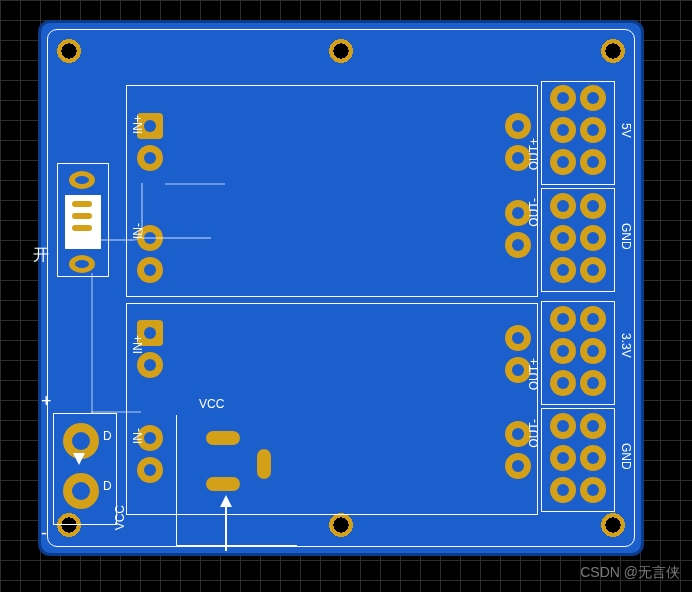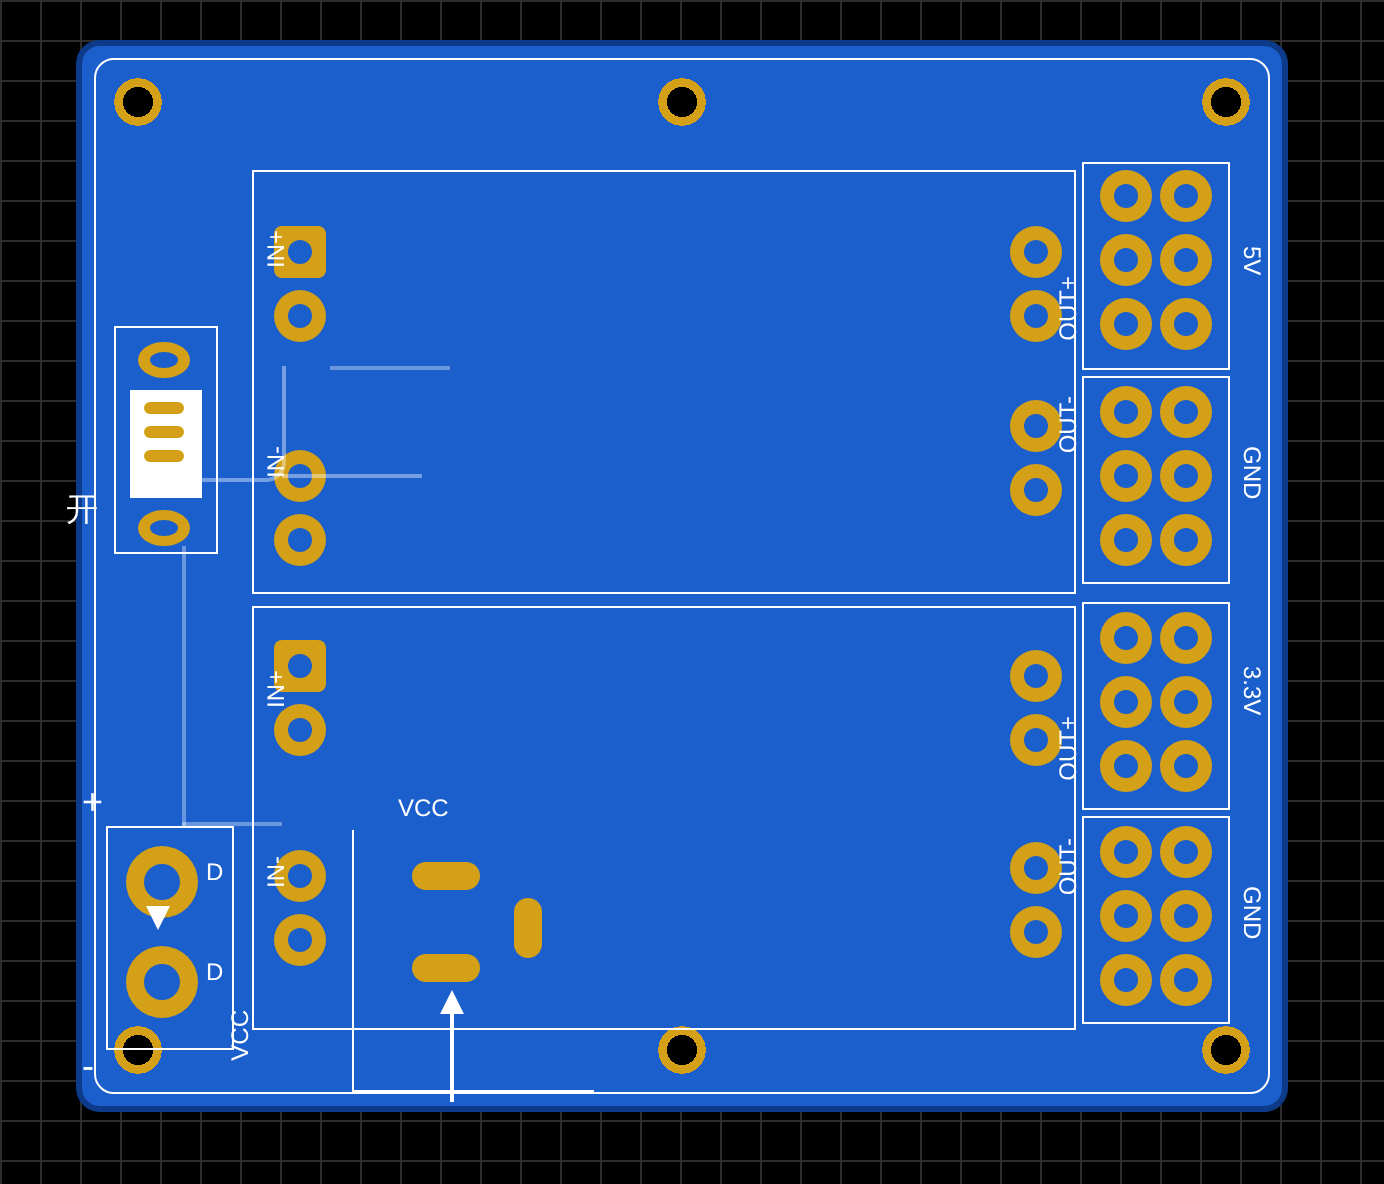--- a/index.html
+++ b/index.html
@@ -264,13 +264,14 @@
     <div class="arrow-head" style="left:179px; top:472px;"></div>
 
     <div style="position:absolute; left:60px; top:160px; width:40px; height:56px; border-right:2px solid rgba(255,255,255,0.4); border-bottom:2px solid rgba(255,255,255,0.4); border-bottom-right-radius:10px;"></div>
     <div style="position:absolute; left:100px; top:214px; width:70px; height:2px; background:rgba(255,255,255,0.4);"></div>
     <div style="position:absolute; left:50px; top:250px; width:2px; height:140px; background:rgba(255,255,255,0.35);"></div>
     <div style="position:absolute; left:50px; top:388px; width:50px; height:2px; background:rgba(255,255,255,0.35);"></div>
     <div style="position:absolute; left:124px; top:160px; width:60px; height:2px; background:rgba(255,255,255,0.35);"></div>
 
   </div>
 
+  <div class="watermark">CSDN @无言侠</div>
 </div>
 
 </body></html>

